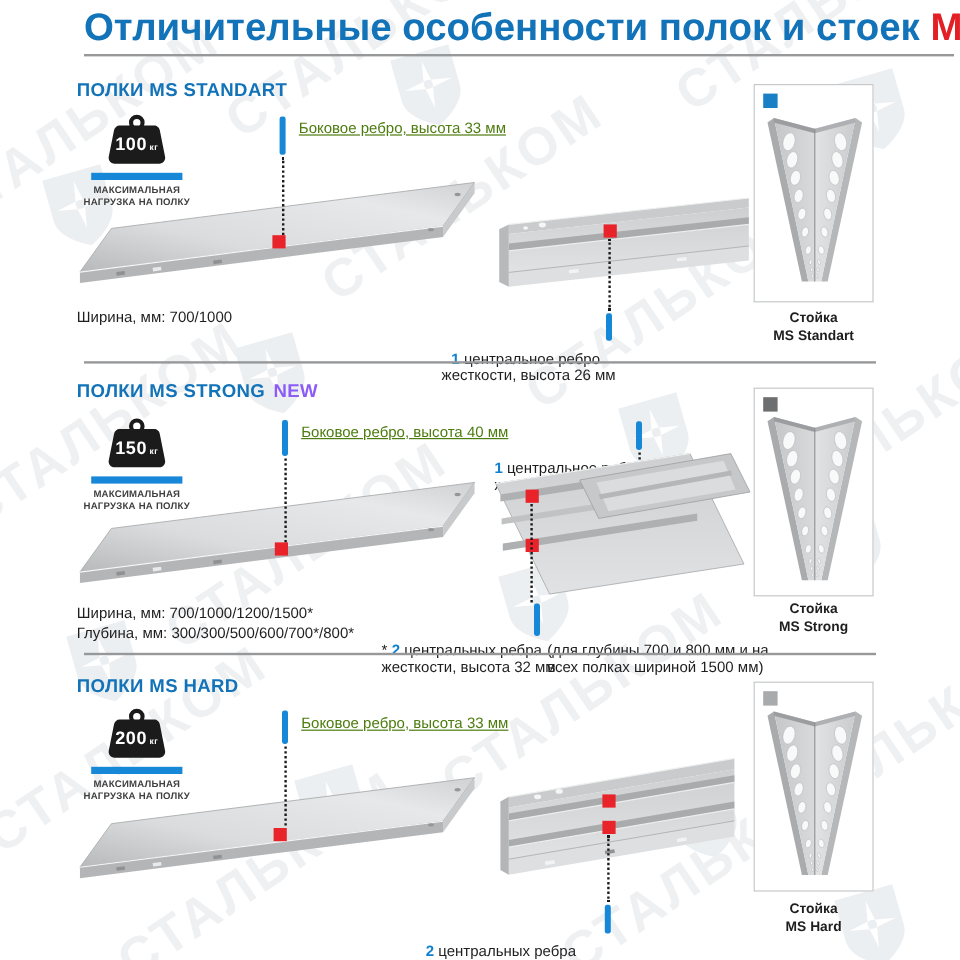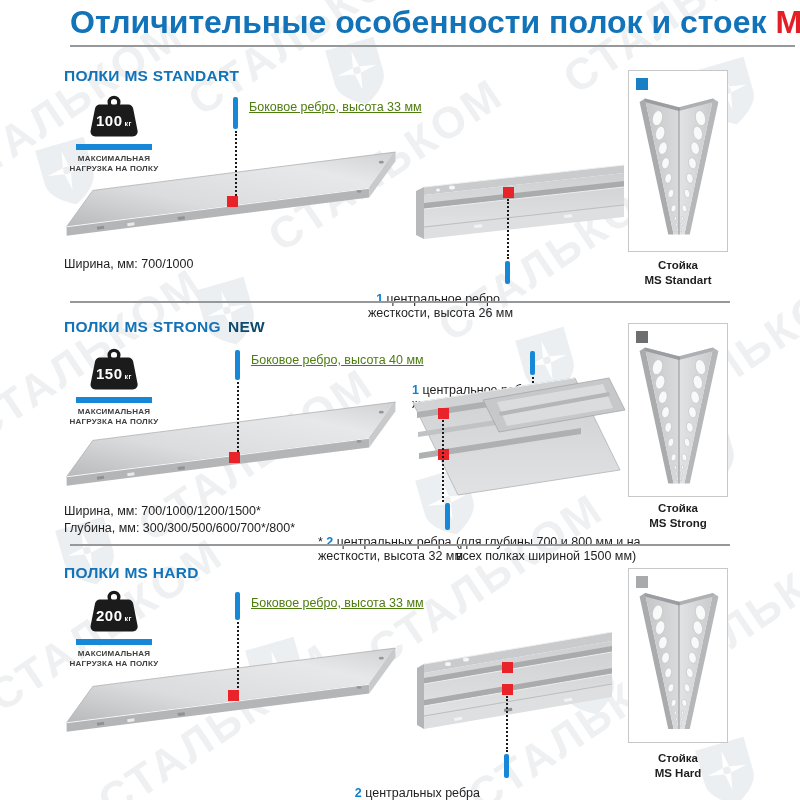--- a/index.html
+++ b/index.html
@@ -12,21 +12,21 @@
 .wm-shield { position:absolute; width:56px; height:68px; color:#ecEFF1; color:#eceff1; transform:rotate(-16deg); }
 
 
 .title { position:absolute; left:70px; top:4px; width:725px; text-align:center;
   font-size:32px; font-weight:bold; color:#1273b8; white-space:nowrap; }
 .title .accent { color:#e31e24; margin-left:9px; }
 .rule { position:absolute; height:2px; background:#96989a; }
 
 
 .sec-header { position:absolute; font-size:15.5px; font-weight:bold; color:#1273b8; letter-spacing:.3px; white-space:nowrap; }
-.sec-header .badge { color:#0c4a6e; margin-left:7px; }
+.sec-header .badge { color:#8b5cf6; margin-left:7px; }
 
 
 .loadbadge { position:absolute; width:96px; text-align:center; }
 .bell { position:relative; width:64px; height:46px; margin:0 auto; }
 .bell svg { width:64px; height:46px; display:block; }
 .bell-text { position:absolute; left:0; top:17px; width:100%; text-align:center;
   color:#fff; font-weight:bold; font-size:15px; letter-spacing:.5px; }
 .bell-unit { font-size:7px; margin-left:2px; }
 .bell-bar { width:76px; height:6px; background:#1787d8; margin:3px auto 4px; }
 .bell-caption { font-size:8px; font-weight:bold; color:#3f3f3f; line-height:10px; letter-spacing:.2px; }

